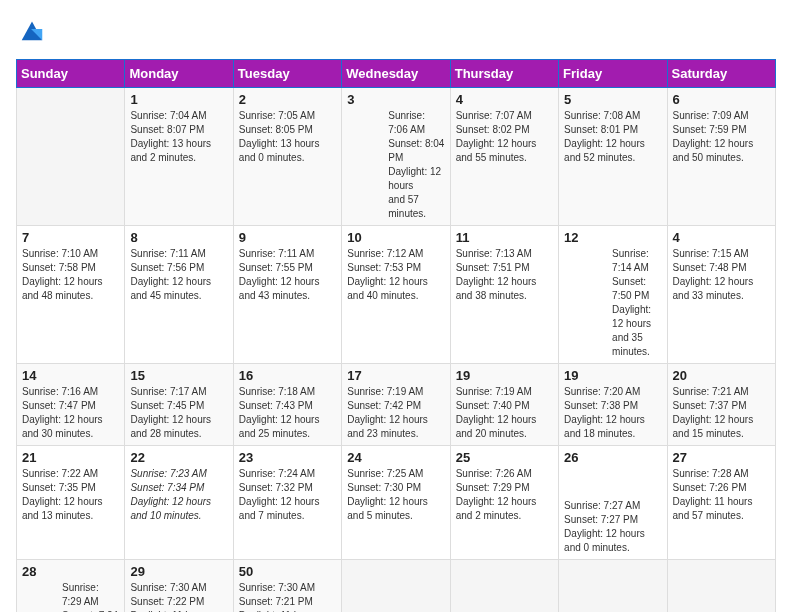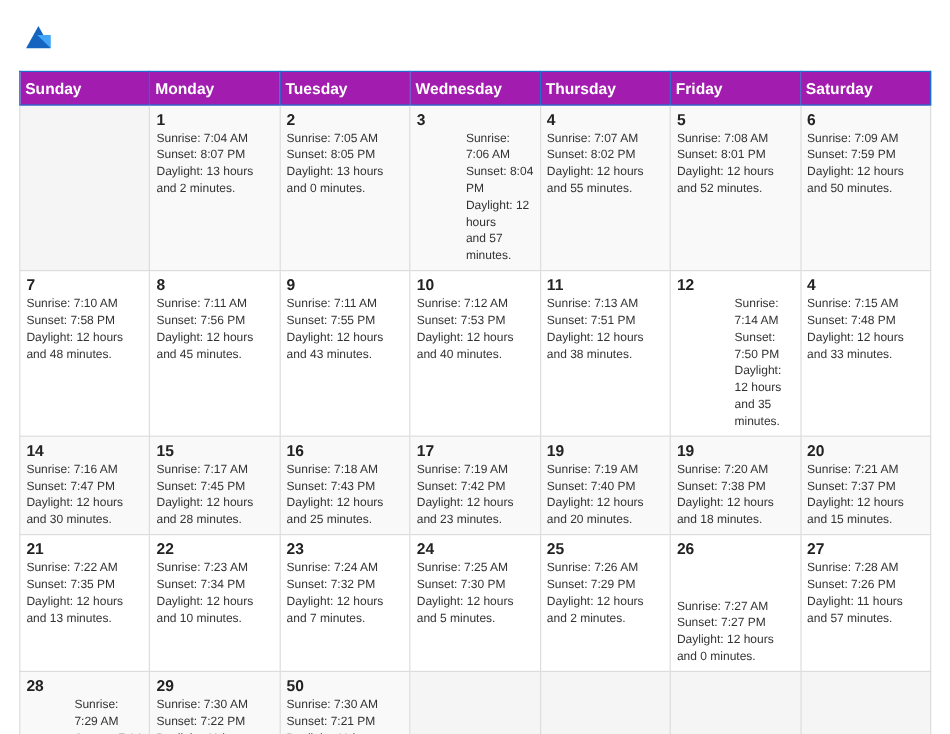--- a/index.html
+++ b/index.html
@@ -275,21 +275,21 @@
       <tr>
         <td>
           <div class="day-number">21</div>
           <div class="day-info" style="white-space: pre-line;">Sunrise: 7:22 AM
 Sunset: 7:35 PM
 Daylight: 12 hours
 and 13 minutes.</div>
         </td>
         <td>
           <div class="day-number">22</div>
-          <div class="day-info" style="white-space: pre-line;">Sunrise: 7:23 AM
+          <div class="day-info" style="white-space: pre-line; font-style: italic;">Sunrise: 7:23 AM
 Sunset: 7:34 PM
 Daylight: 12 hours
 and 10 minutes.</div>
         </td>
         <td>
           <div class="day-number">23</div>
           <div class="day-info" style="white-space: pre-line;">Sunrise: 7:24 AM
 Sunset: 7:32 PM
 Daylight: 12 hours
 and 7 minutes.</div>

